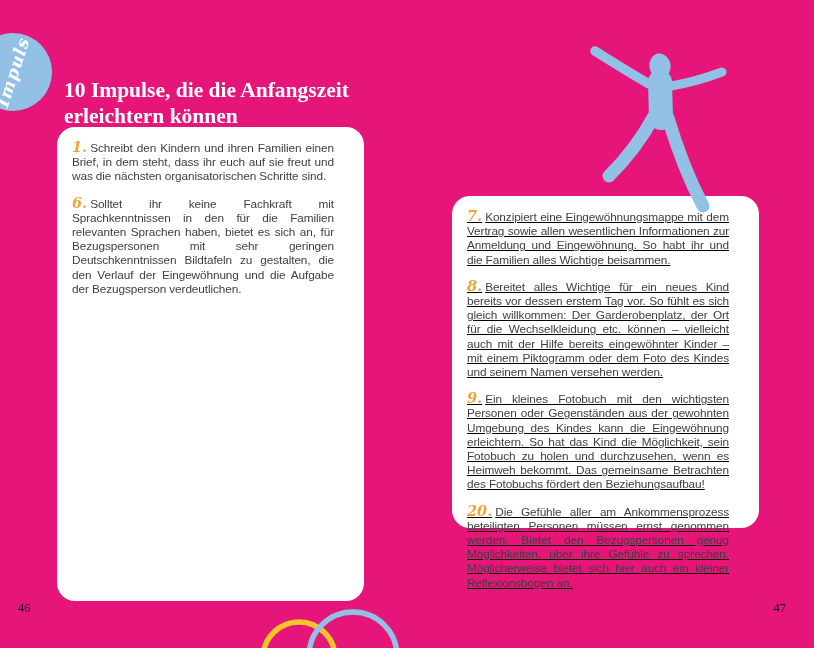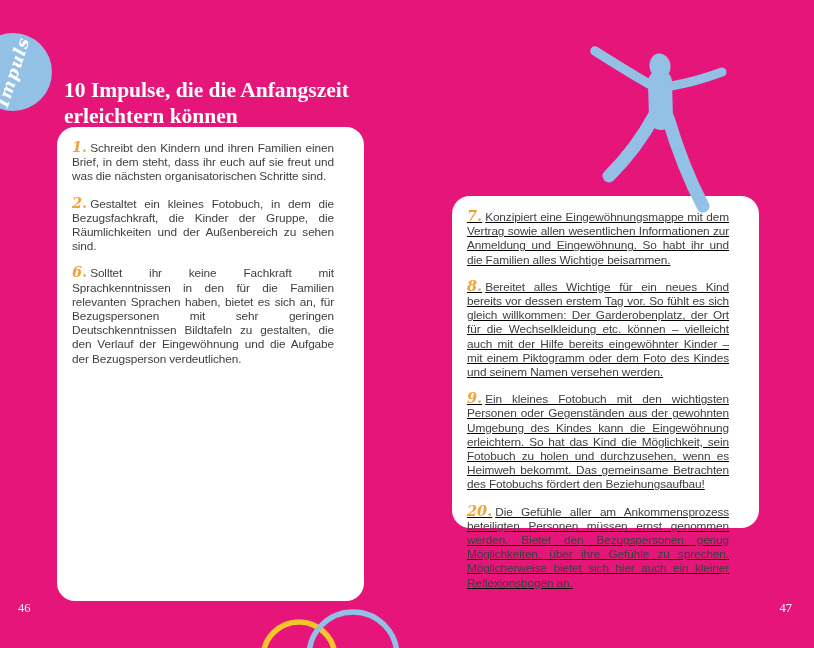--- a/index.html
+++ b/index.html
@@ -67,47 +67,44 @@
   }
   .figure .limb { stroke: var(--blue, #93C1E5); fill: none; stroke-linecap: round; }
   .figure .head { fill: var(--blue, #93C1E5); }
   
   .rings { position: absolute; left: 250px; top: 600px; width: 220px; height: 48px; }
   .ring-yellow { fill: none; stroke: var(--yellow, #F7C52A); stroke-width: 5.5; }
   .ring-blue   { fill: none; stroke: var(--blue, #93C1E5);  stroke-width: 5.5; }
   
   .pagenum {
     position: absolute; top: 601px;
-    color: #ffffff;
+    color: #0f172a;
     font-family: "Liberation Serif", serif;
     font-size: 12.5px;
   }
   .pagenum-left  { left: 18px; }
-  .pagenum-right { right: 22px; margin-left: 18px; }
+  .pagenum-right { right: 28px; margin-left: 18px; }
 </style>
 </head>
 <body>
 
 <div class="page">
 
   <div class="badge">
     <span class="badge-text">Impuls</span>
   </div>
 
   <h1 class="title">
     <span>10 Impulse, die die Anfangszeit</span><br>
     <span>erleichtern können</span>
   </h1>
 
   <section class="card card-left">
     <p class="impulse">
       <span class="num">1.</span><span>Schreibt den Kindern und ihren Familien einen Brief, in dem steht, dass ihr euch auf sie freut und was die nächsten organisatorischen Schritte sind.</span>
-    </p>
-    <p class="impulse">
-      <span class="num">2.</span><span>Gestaltet ein kleines Fotobuch, in dem die Bezugsfachkraft, die Kinder der Gruppe, die Räumlichkeiten und der Außenbereich zu sehen sind.</span>
     </p>
     <p class="impulse">
       <span class="num">6.</span><span>Solltet ihr keine Fachkraft mit Sprachkenntnissen in den für die Familien relevanten Sprachen haben, bietet es sich an, für Bezugspersonen mit sehr geringen Deutschkenntnissen Bildtafeln zu gestalten, die den Verlauf der Eingewöhnung und die Aufgabe der Bezugsperson verdeutlichen.</span>
     </p>
   </section>
 
   <section class="card card-right">
     <p class="impulse">
       <span class="num">7.</span><span>Konzipiert eine Eingewöhnungsmappe mit dem Vertrag sowie allen wesentlichen Informationen zur Anmeldung und Eingewöhnung. So habt ihr und die Familien alles Wichtige beisammen.</span>
     </p>

